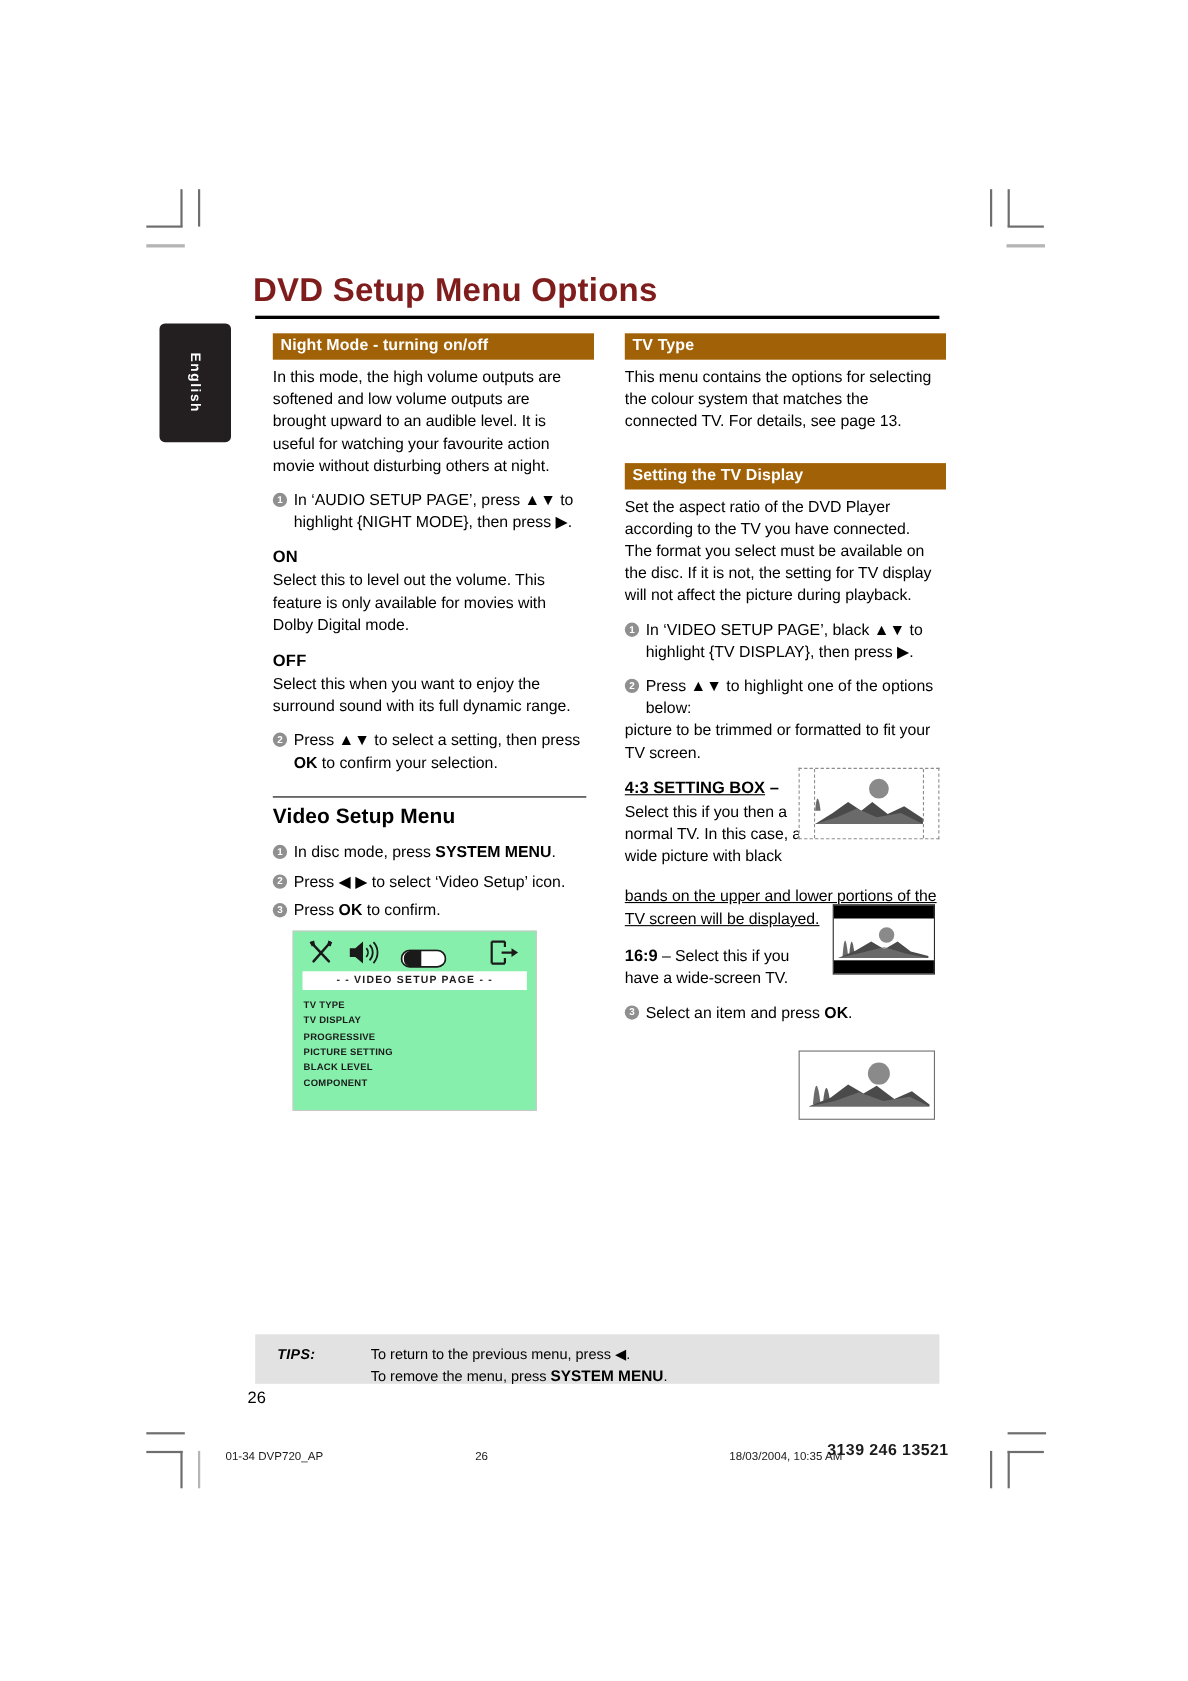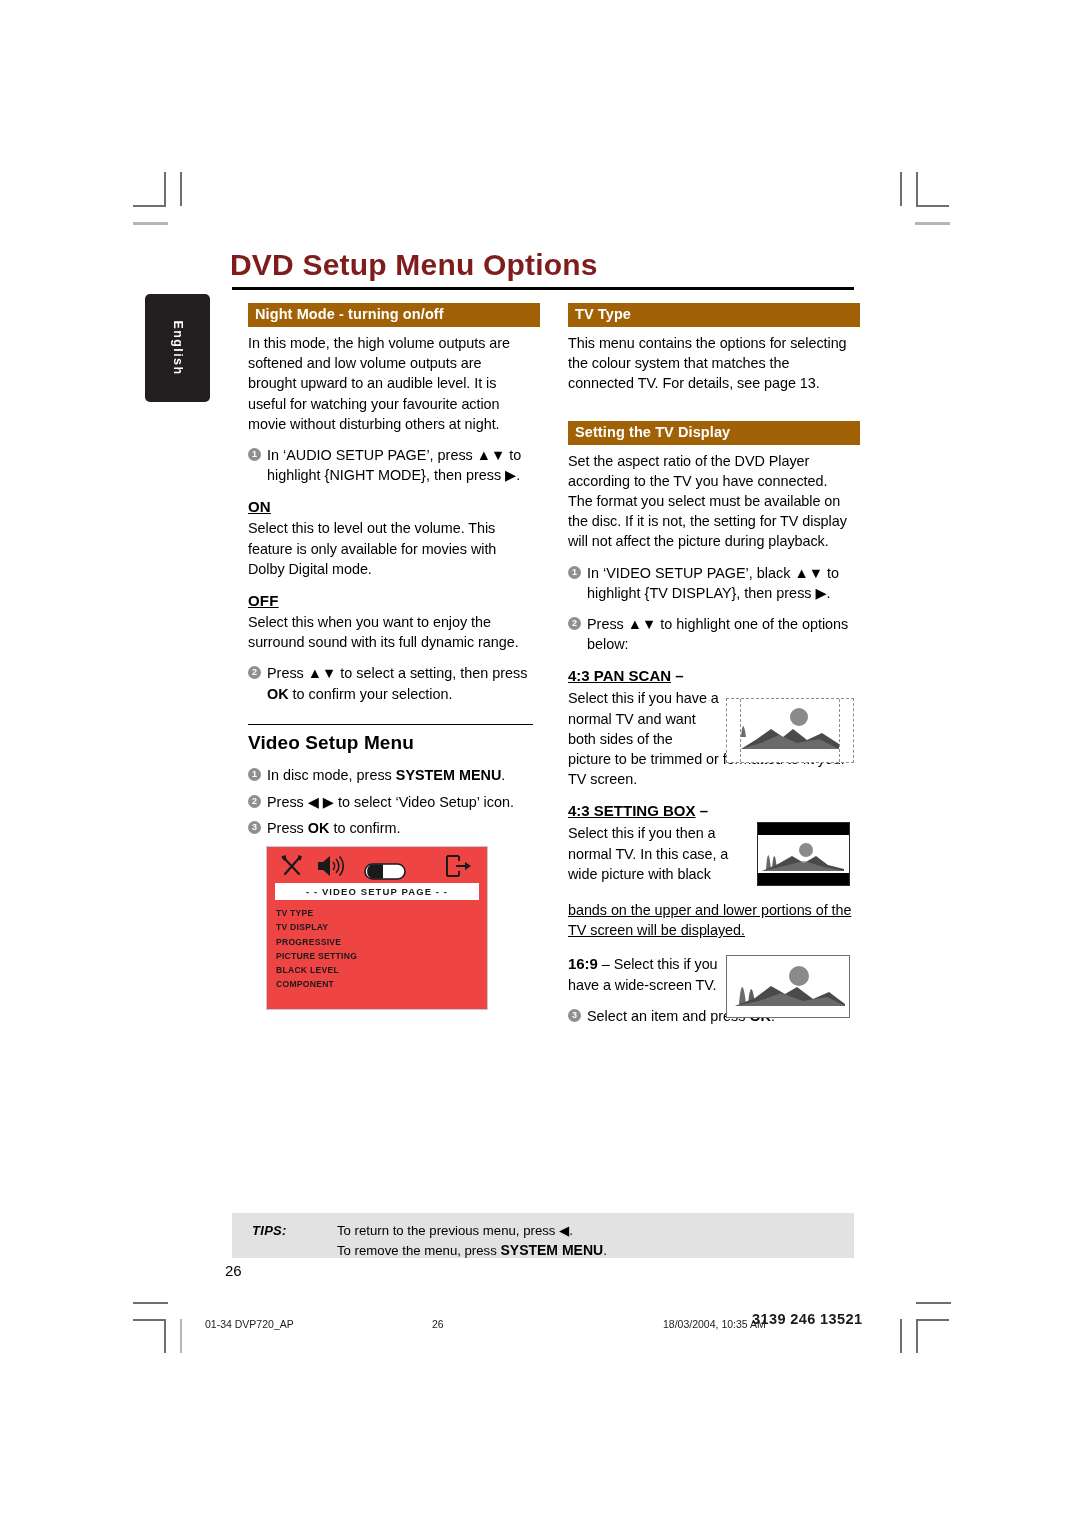--- a/index.html
+++ b/index.html
@@ -105,21 +105,20 @@
     font-size: 9px;
     font-weight: bold;
     line-height: 13px;
     text-align: center;
   }
 
   .subhead {
     margin: 13px 0 0 0;
     font-size: 15px;
     font-weight: bold;
-    text-decoration: underline;
     letter-spacing: 0.2px;
   }
   .subhead-inline {
     font-size: 15px;
     font-weight: bold;
   }
   b.bold { font-weight: bold; }
 
   
   #vsm-rule {
@@ -135,21 +134,21 @@
     letter-spacing: 0.1px;
   }
 
   
   #osd {
     position: absolute;
     left: 266px;
     top: 846px;
     width: 222px;
     height: 164px;
-    background: #ef4444;
+    background: #86efac;
     border: 1px solid #c9c9c9;
     box-sizing: border-box;
   }
   #osd-icons {
     position: relative;
     height: 38px;
   }
   #osd-title {
     position: absolute;
     left: 8px;
@@ -387,24 +386,20 @@
   <div class="step">
     <span class="num">1</span>
     <span>In ‘VIDEO SETUP PAGE’, black </span><span>▲▼</span><span> to highlight {TV DISPLAY}, then press </span><span>▶</span><span>.</span>
   </div>
 
   <div class="step">
     <span class="num">2</span>
     <span>Press </span><span>▲▼</span><span> to highlight one of the options below:</span>
   </div>
 
-  <div style="margin-top:13px; width:158px;">
-    <span class="subhead-inline" style="text-decoration:underline;">4:3 PAN SCAN</span><span class="subhead-inline"> –</span>
-    <p class="body tight" style="width:158px;">Select this if you have a normal TV and want both sides of the</p>
-  </div>
   <p class="body" style="width:285px; margin-top:0;">picture to be trimmed or formatted to fit your TV screen.</p>
 
   <div style="margin-top:13px; width:185px;">
     <span class="subhead-inline" style="text-decoration:underline;">4:3 SETTING BOX</span><span class="subhead-inline"> –</span>
     <p class="body tight" style="width:170px;">Select this if you then a normal TV. In this case, a wide picture with black</p>
   </div>
   <p class="body" style="width:285px; margin-top:16px;text-decoration:underline;">bands on the upper and lower portions of the TV screen will be displayed.</p>
 
   <p class="body" style="width:150px; margin-top:14px;"><span class="subhead-inline" style="">16:9</span><span> – Select this if you have a wide-screen TV.</span></p>
 

